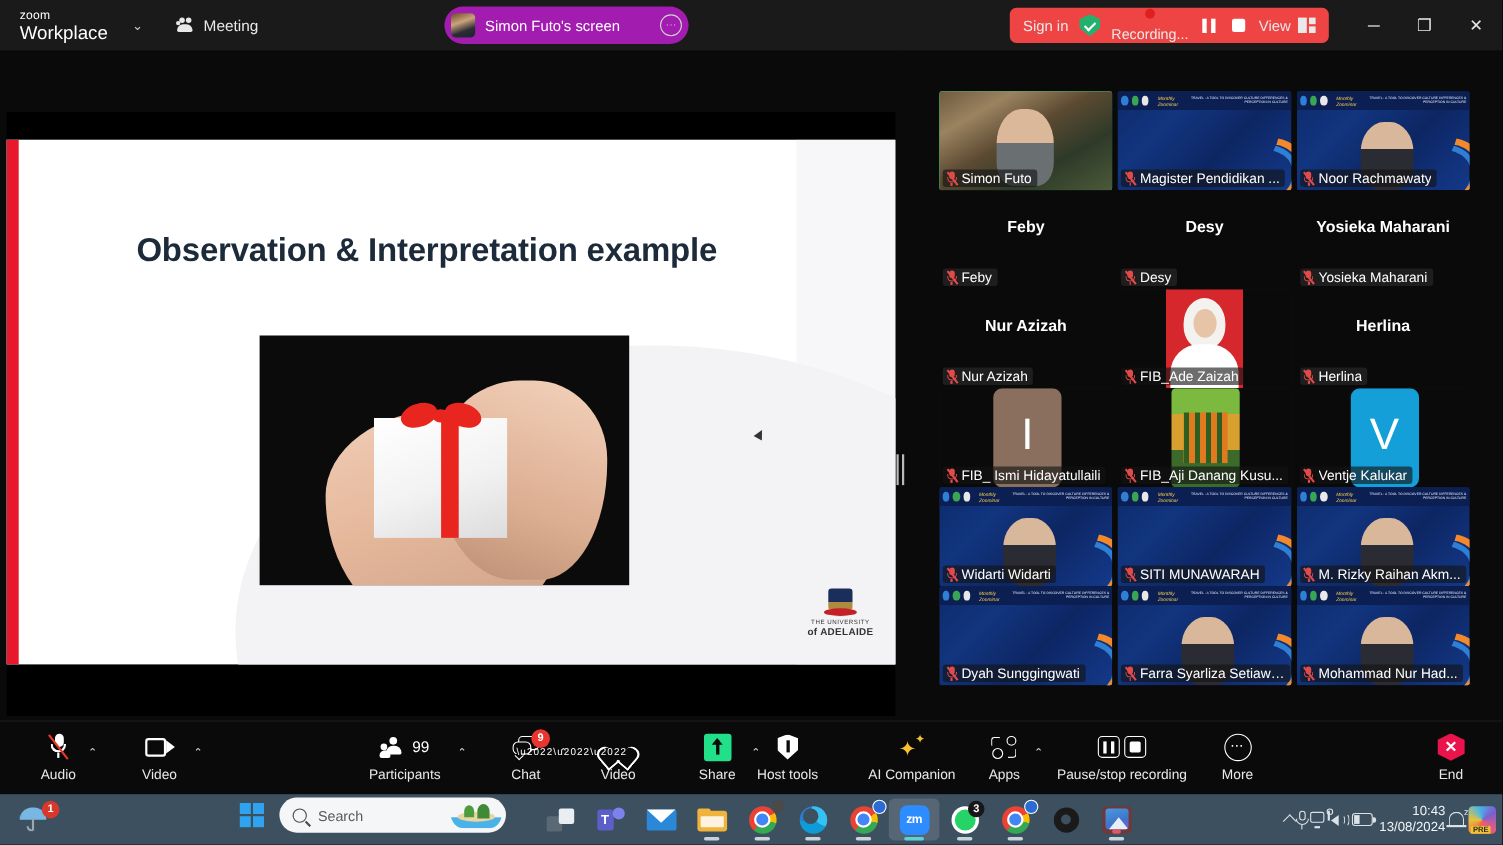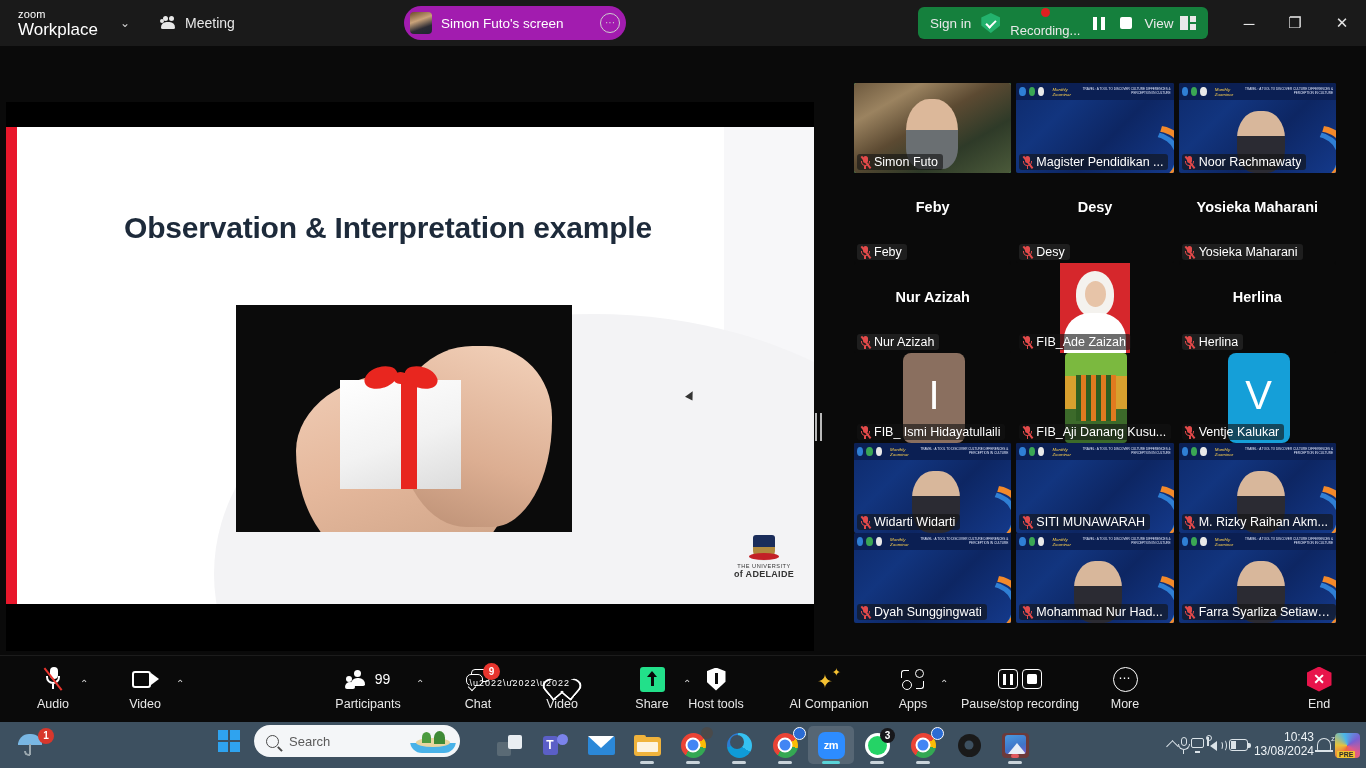--- a/index.html
+++ b/index.html
@@ -24,21 +24,21 @@
   .ppl-ico i.h3{ width:4px;height:4px;border-radius:50%; left:0px; top:3px; }
 
   .sharepill{ position:absolute; left:404px; top:6px; width:222px; height:34px;
     background:#a21caf; border-radius:17px; display:flex; align-items:center; padding:0 6px; }
   .sharepill .thumb{ width:22px;height:22px;border-radius:4px; flex:0 0 auto;
     background:linear-gradient(160deg,#6b4a2a 0%,#caa37a 38%,#2b2b34 70%,#1d2533 100%); }
   .sharepill .ttl{ margin-left:9px; color:#fff; font-size:13.5px; white-space:nowrap; }
   .sharepill .dots{ margin-left:auto; width:20px;height:20px;border-radius:50%;
     border:1.4px solid #cfcfcf; color:#cfcfcf; font-size:10px; line-height:17px; text-align:center; }
 
-  .rightgrp{ position:absolute; left:918px; top:7px; height:32px; background:#15803d;
+  .rightgrp{ position:absolute; left:918px; top:7px; height:32px; background:#ef4444;
     border-radius:6px; display:flex; align-items:center; padding:0 12px; gap:10px; }
   .signin{ color:#e9e9e9; font-size:13.5px; }
   .shield{ width:19px;height:20px; background:#23b26d;
     clip-path:polygon(50% 0,100% 22%,100% 62%,50% 100%,0 62%,0 22%); position:relative;}
   .shield::after{ content:""; position:absolute; left:4.5px; top:7px; width:8px;height:4px;
     border-left:2px solid #fff; border-bottom:2px solid #fff; transform:rotate(-45deg); }
   .recgrp{ display:flex; align-items:center; gap:6px;flex-direction:column; }
   .recdot{ width:9px;height:9px;border-radius:50%; background:#e02020; }
   .rectxt{ color:#e9e9e9; font-size:13px; }
   .rbtn{ width:17px;height:17px; display:flex; align-items:center; justify-content:center; }
@@ -750,21 +750,21 @@
               <span class="swoosh2"></span>
               <span class="swoosh"></span>
             </div>
             <div class="namebadge">
               <span class="micx">
                 <span class="body"></span>
                 <span class="arc"></span>
                 <span class="stem"></span>
                 <span class="slash"></span>
               </span>
-              <span class="nm">Mohammad Nur Had...</span>
+              <span class="nm">Farra Syarliza Setiawan</span>
             </div>
           </div>
           <div class="tile">
             <div class="webbg">
               <div class="bar">
                 <span class="lg" style="background:#2f7fd4"></span>
                 <span class="lg" style="background:#3aa654"></span>
                 <span class="lg" style="background:#e8e8e8"></span>
                 <span class="t1">Monthly Zoominar</span>
                 <span class="t2">TRAVEL : A TOOL TO DISCOVER CULTURE DIFFERENCES &amp; PERCEPTION IN CULTURE</span>
@@ -773,21 +773,21 @@
               <span class="swoosh2"></span>
               <span class="swoosh"></span>
             </div>
             <div class="namebadge">
               <span class="micx">
                 <span class="body"></span>
                 <span class="arc"></span>
                 <span class="stem"></span>
                 <span class="slash"></span>
               </span>
-              <span class="nm">Farra Syarliza Setiawan</span>
+              <span class="nm">Mohammad Nur Had...</span>
             </div>
           </div>
         </div>
       </div>
 
   </div>
 
   <div class="toolbar">
 
     <div class="tb-item" style="left:16px">

